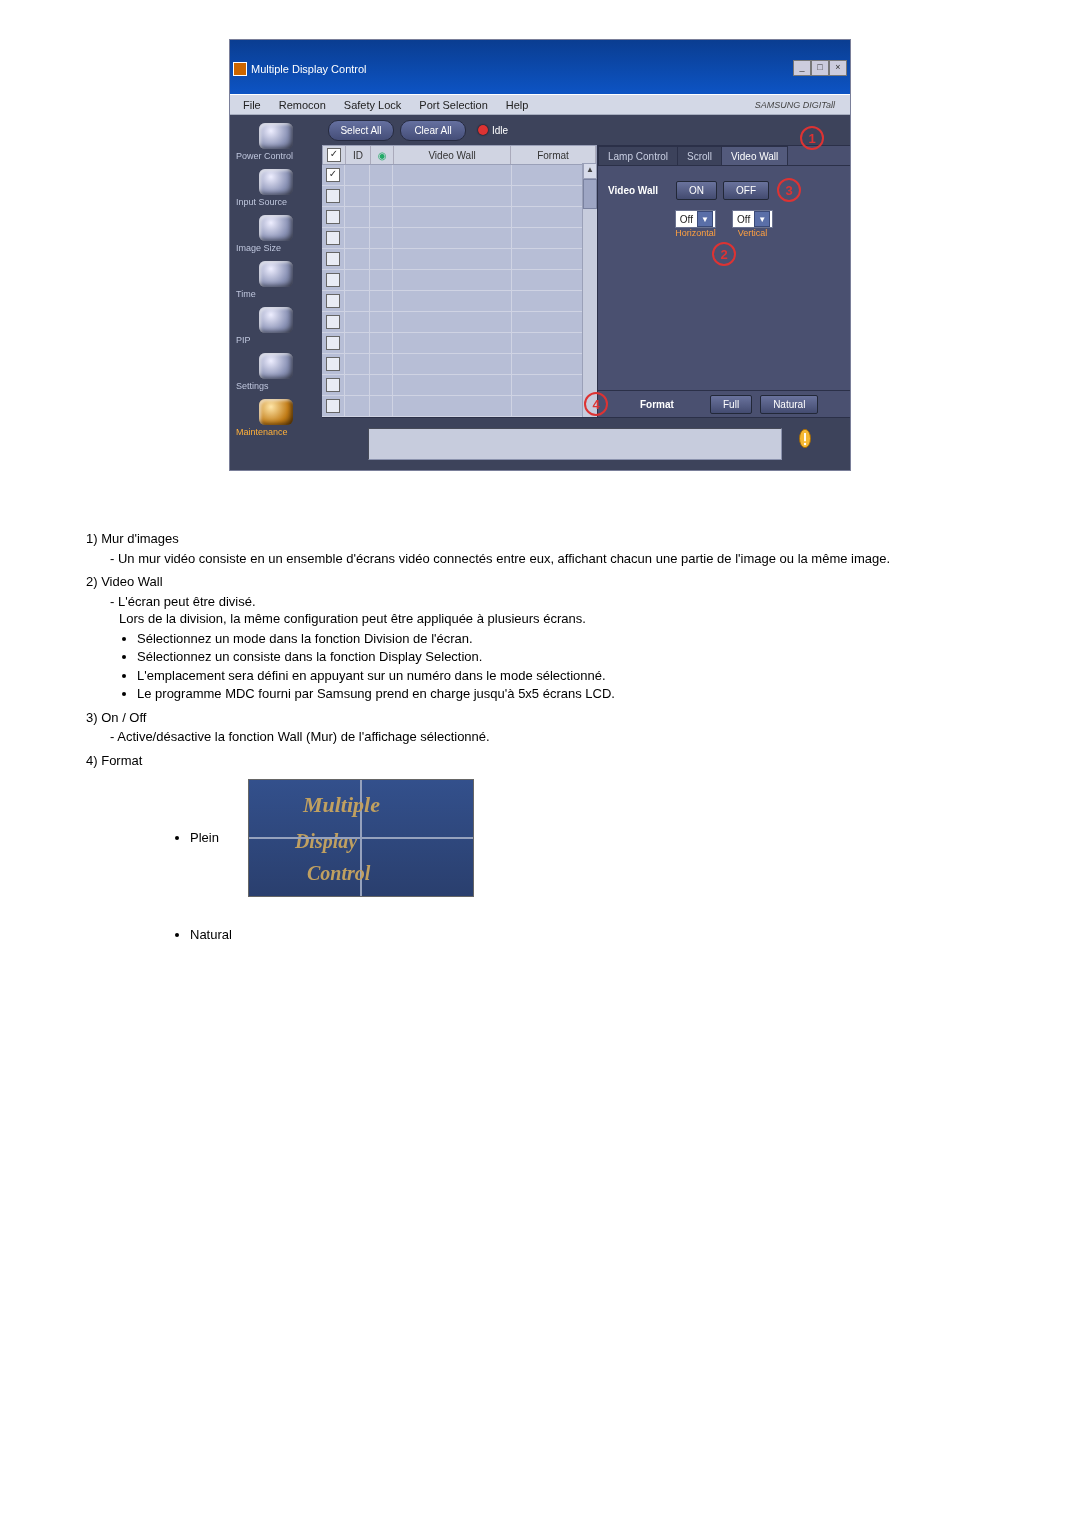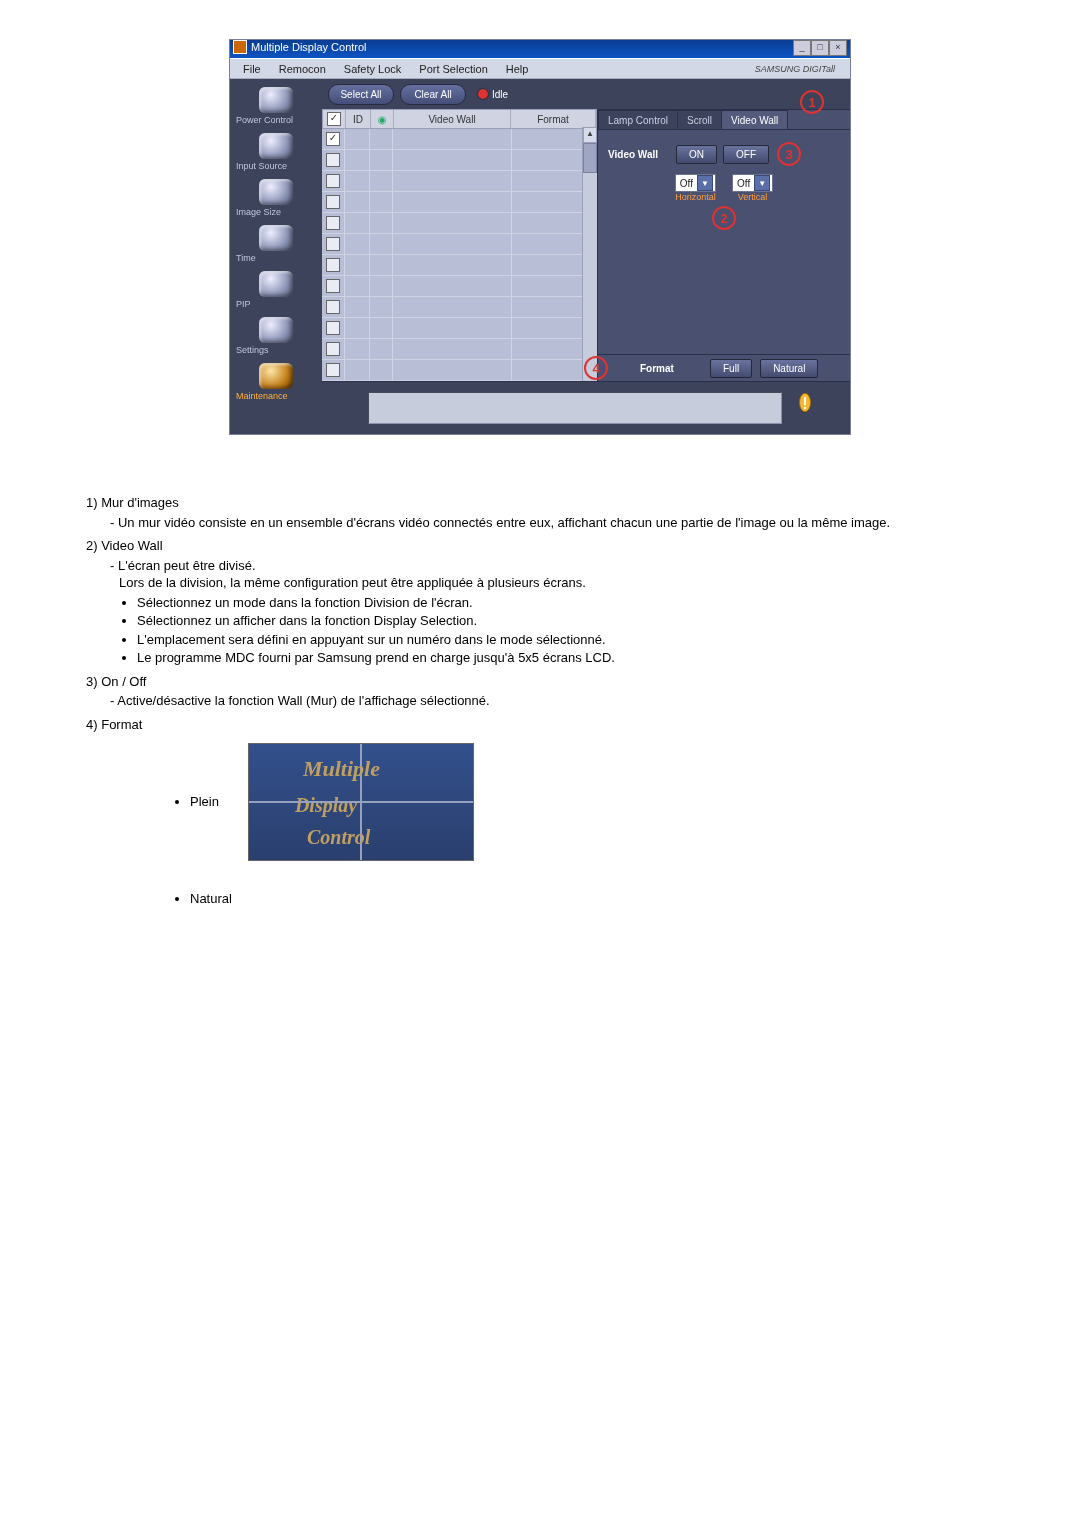--- a/index.html
+++ b/index.html
@@ -1,20 +1,20 @@
 <!DOCTYPE html>
 <html><head>
 <meta charset="utf-8">
 <style>
   body{margin:0;background:#fff;font-family:Arial,Helvetica,sans-serif;font-size:13px;color:#000}
   .page{width:900px;margin:40px auto 60px;position:relative}
 
   
   .app-window{width:620px;margin:0 auto 60px;box-shadow:0 0 0 1px #7a7f99;font-family:Tahoma,sans-serif;font-size:11px}
-  .titlebar{height:18px;background:linear-gradient(#0a3d91,#0d54c4);color:#fff;display:flex;align-items:flex-start;padding:0 3px}
+  .titlebar{height:18px;background:linear-gradient(#0a3d91,#0d54c4);color:#fff;display:flex;align-items:flex-end;padding:18px 3px}
   .titlebar .ti{display:flex;align-items:center;gap:4px}
   .titlebar .win-btns{margin-left:auto;display:flex;gap:0}
   .win-btn{width:16px;height:14px;background:#ccd;border:1px solid #777;font-size:9px;line-height:12px;text-align:center;color:#333}
   .menubar{height:19px;background:#d3d8e6;border-top:1px solid #fff;border-bottom:1px solid #a6adbf;display:flex;align-items:center;padding-left:4px;gap:0}
   .menubar span{padding:0 9px;color:#222}
   .menubar .brand{margin-left:auto;margin-right:6px;color:#444;font-size:9px;font-style:italic}
   .app-body{display:flex;background:#3d435b}
   .sidebar{width:92px;background:#3d435b;padding:6px 0;display:flex;flex-direction:column;align-items:center;gap:2px}
   .side-item{width:80px;text-align:left;color:#bfc6dd;font-size:9px;padding-bottom:4px}
   .side-item.active{color:#ffb03a}
@@ -321,21 +321,21 @@
 
   <div class="doc">
     <div class="item-n"><span>1)</span> <span>Mur d'images</span></div>
     <div class="sub">- Un mur vidéo consiste en un ensemble d'écrans vidéo connectés entre eux, affichant chacun une partie de l'image ou la même image.</div>
 
     <div class="item-n"><span>2)</span> <span>Video Wall</span></div>
     <div class="sub">- L'écran peut être divisé.</div>
     <div class="sub" style="margin-left:33px">Lors de la division, la même configuration peut être appliquée à plusieurs écrans.</div>
     <ul class="sub" style="margin-left:33px">
       <li>Sélectionnez un mode dans la fonction Division de l'écran.</li>
-      <li>Sélectionnez un afficher dans la fonction Display Selection.</li>
+      <li>Sélectionnez un consiste dans la fonction Display Selection.</li>
       <li>L'emplacement sera défini en appuyant sur un numéro dans le mode sélectionné.</li>
       <li>Le programme MDC fourni par Samsung prend en charge jusqu'à 5x5 écrans LCD.</li>
     </ul>
 
     <div class="item-n"><span>3)</span> <span>On / Off</span></div>
     <div class="sub">- Active/désactive la fonction Wall (Mur) de l'affichage sélectionné.</div>
 
     <div class="item-n"><span>4)</span> <span>Format</span></div>
 
     <div class="thumb">

